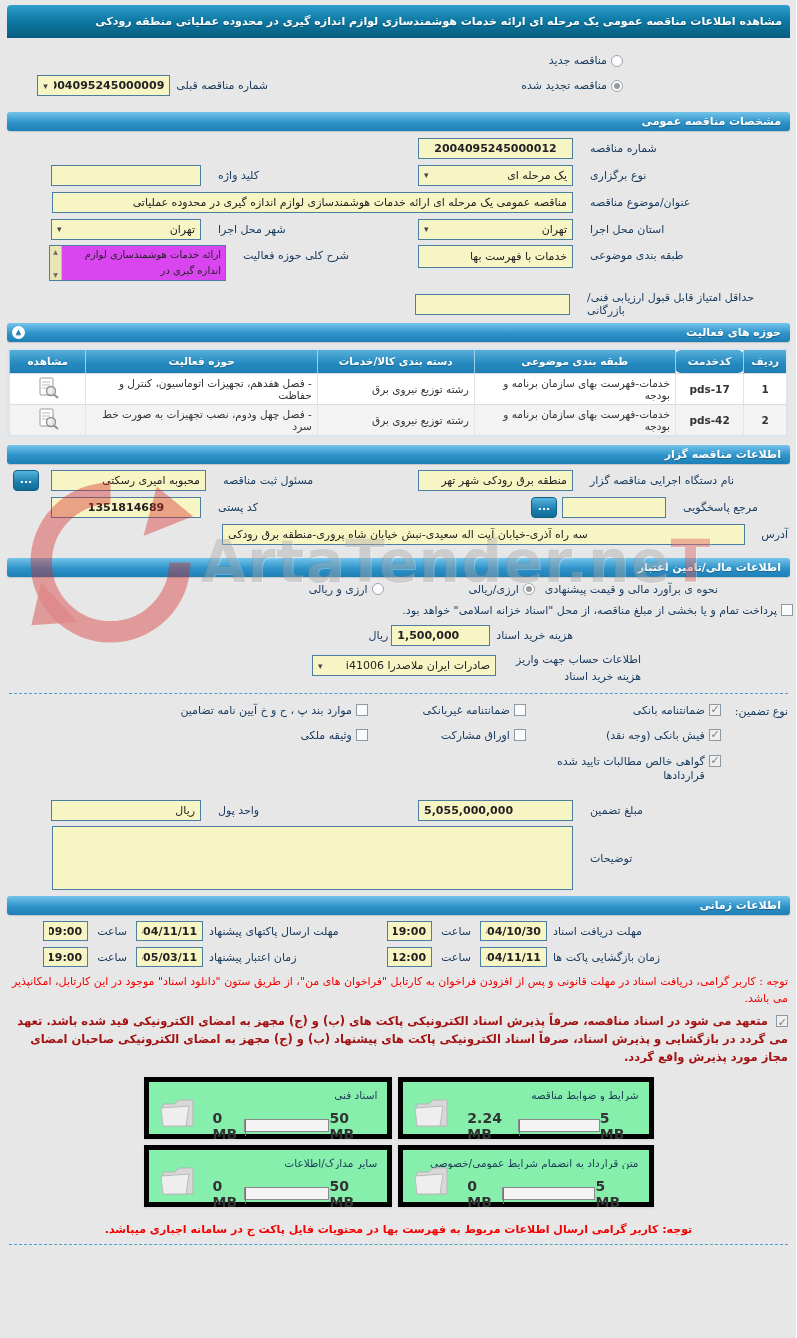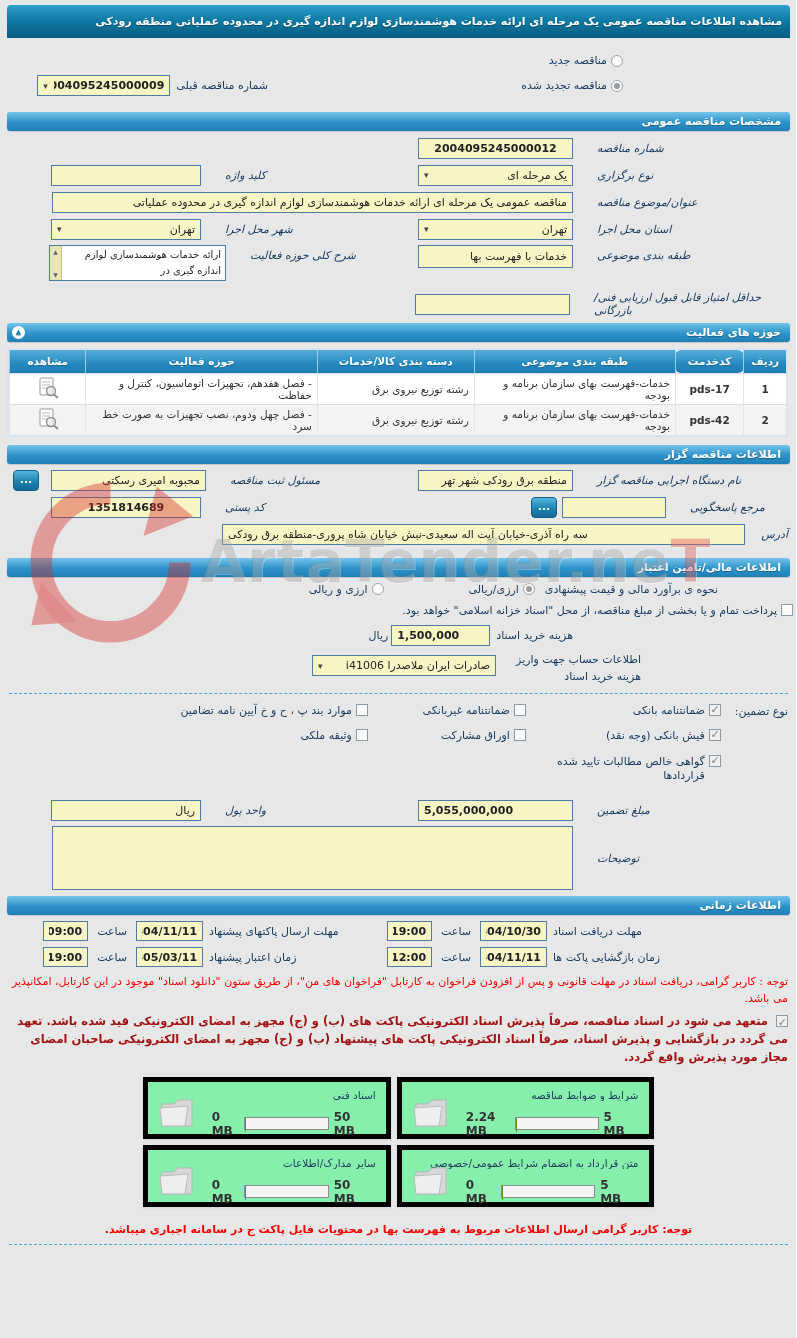--- a/index.html
+++ b/index.html
@@ -19,21 +19,21 @@
     background:linear-gradient(180deg,#74c4ea 0%,#2e93ca 55%,#1d7fb6 100%);
     color:#fff; font-weight:bold; font-size:11px; line-height:19px;
     padding:0 9px; position:relative;
     text-shadow:0 1px 1px rgba(0,0,0,.3); box-shadow:0 1px 1px rgba(0,0,0,.15); }
   .bar .toggle{ position:absolute; left:5px; top:3px; width:13px; height:13px;
     background:#fff; border-radius:50%; color:#1d7fb6; font-size:7px;
     line-height:13px; text-align:center; cursor:pointer; }
 
   
   .frow{ display:flex; align-items:center; margin:5px 2px; font-size:11px; min-height:22px; }
-  .lbl{ color:#16395e; width:215px; text-align:left; padding-left:24px; flex:0 0 auto;font-style:italic; }
+  .lbl{ color:#16395e; width:215px; text-align:left; padding-left:17px; flex:0 0 auto; }
   .lbl.auto{ width:auto; }
   .inp{ background:#f8f5c4; border:1px solid #4c7ea3; height:21px; padding:0 5px;
         font-size:11px; color:#222; display:flex; align-items:center; overflow:hidden;
         white-space:nowrap; flex:0 0 auto; }
   .inp .val{ overflow:hidden; }
   .inp.sel{ justify-content:space-between; }
   .arr{ color:#444; font-size:9px; margin-right:6px; flex:0 0 auto; }
   .w155{ width:155px; } .w150{ width:150px; } .w520{ width:521px; }
   .num{ font-weight:bold; justify-content:center; }
   .area{ background:#f8f5c4; border:1px solid #4c7ea3; width:521px; height:60px; }
@@ -52,21 +52,21 @@
     background:linear-gradient(180deg,#55b5dc,#1b7fae 60%,#136a94); color:#fff;
     font-size:11px; font-weight:bold; line-height:17px; text-align:center; cursor:pointer; }
 
   
   .top-rows{ padding:8px 0 6px; font-size:11px; }
   .top-row{ display:flex; align-items:center; margin:4px 0; height:21px; padding-right:167px; }
   .radio-grp{ display:flex; align-items:center; width:110px; flex:0 0 auto; }
 
   
   .scope{ width:177px; height:36px; font-size:10px; line-height:1.55; padding:1px 4px;
-    background:#ffffff; border:1px solid #4c7ea3; color:#222; position:relative;
+    background:#d946ef; border:1px solid #4c7ea3; color:#222; position:relative;
     overflow:hidden; padding-left:15px; }
   .scope .sb{ position:absolute; left:0; top:0; bottom:0; width:12px; background:#e9e6b4;
     border-right:1px solid #c5c290; display:flex; flex-direction:column; justify-content:space-between;
     align-items:center; font-size:6px; color:#666; padding:1px 0; cursor:pointer; }
 
   
   .tbl-wrap{ background:#d9e4ee; padding:2px; margin:2px 2px 8px 0; }
   table{ border-collapse:collapse; width:100%; background:#fff; font-size:10.5px; }
   th{ background:linear-gradient(180deg,#56aed9 0%,#2589bf 60%,#1d7db3 100%);
       color:#fff; height:23px; font-size:10.5px; border-left:1px solid #9fcde8; 
@@ -100,21 +100,21 @@
 
   
   .notice{ color:#f40000; font-size:11px; line-height:1.55; margin:4px 2px; }
   .pledge{ color:#a31212; font-weight:bold; font-size:11.5px; line-height:1.55; margin:6px 2px; }
   .uploads{ width:510px; margin:10px auto 0; display:grid; grid-template-columns:1fr 1fr; gap:6px; }
   .card{ background:#86efac; border:5px solid #000000; box-shadow:0 1px 2px rgba(0,0,0,.08);
          height:62px; padding:7px 10px 7px 8px; position:relative; }
   .card .ttl{ color:#1c3a57; font-size:10.5px; display:block; margin-bottom:9px;
               white-space:nowrap; overflow:hidden; }
   .folder{ position:absolute; left:10px; top:14px; cursor:pointer; }
-  .meter{ direction:ltr; display:flex; align-items:center; gap:5px; font-size:12px;
+  .meter{ direction:ltr; display:flex; align-items:center; font-size:14px;
           font-weight:bold; color:#333; margin-right:8px; justify-content:flex-start; padding-left:56px; }
   .meterbar{ width:104px; height:13px; border:1px solid #8b8b8b; background:#f4f4f4; position:relative; }
   .meterfill{ height:100%; background:linear-gradient(180deg,#bedd7a,#8fbf3a); border-right:1px solid #63901f; }
   .footer-note{ color:#f40000; font-weight:bold; font-size:11px; text-align:center; margin:16px 0 4px; }
 
   
   .watermark{ position:absolute; top:462px; left:28px; width:720px; height:200px;
      display:flex; align-items:center; gap:8px; direction:ltr;
      opacity:.5; pointer-events:none; z-index:9; }
   .wm-text{ font-size:58px; font-weight:bold; letter-spacing:1px;

